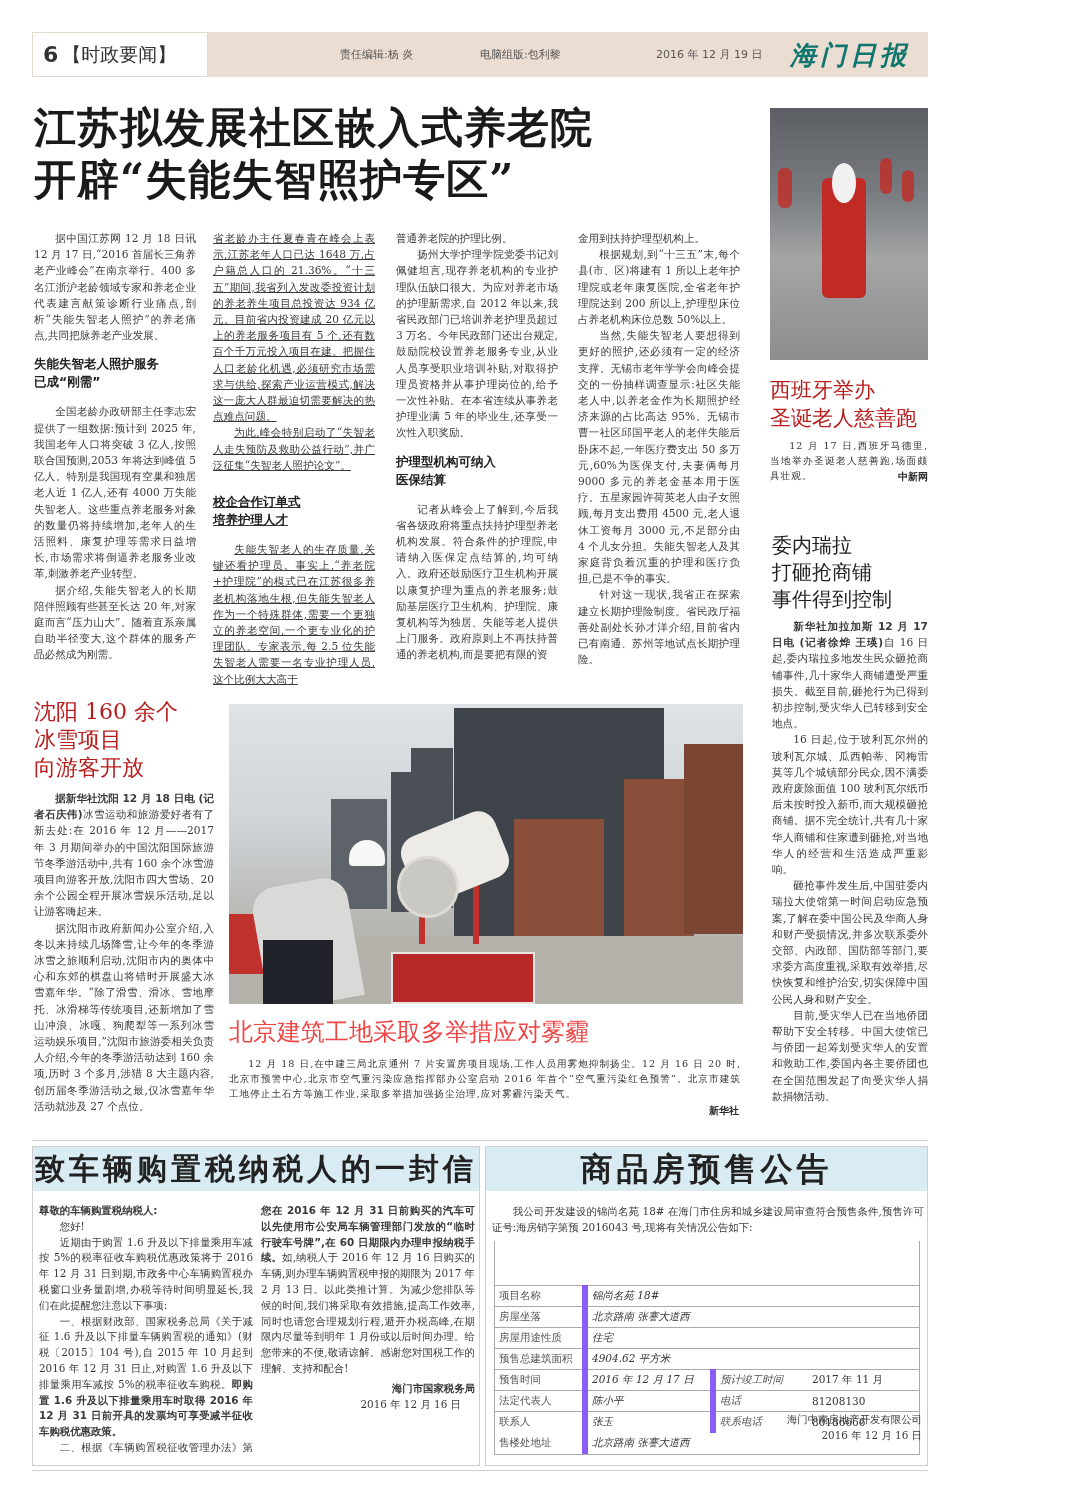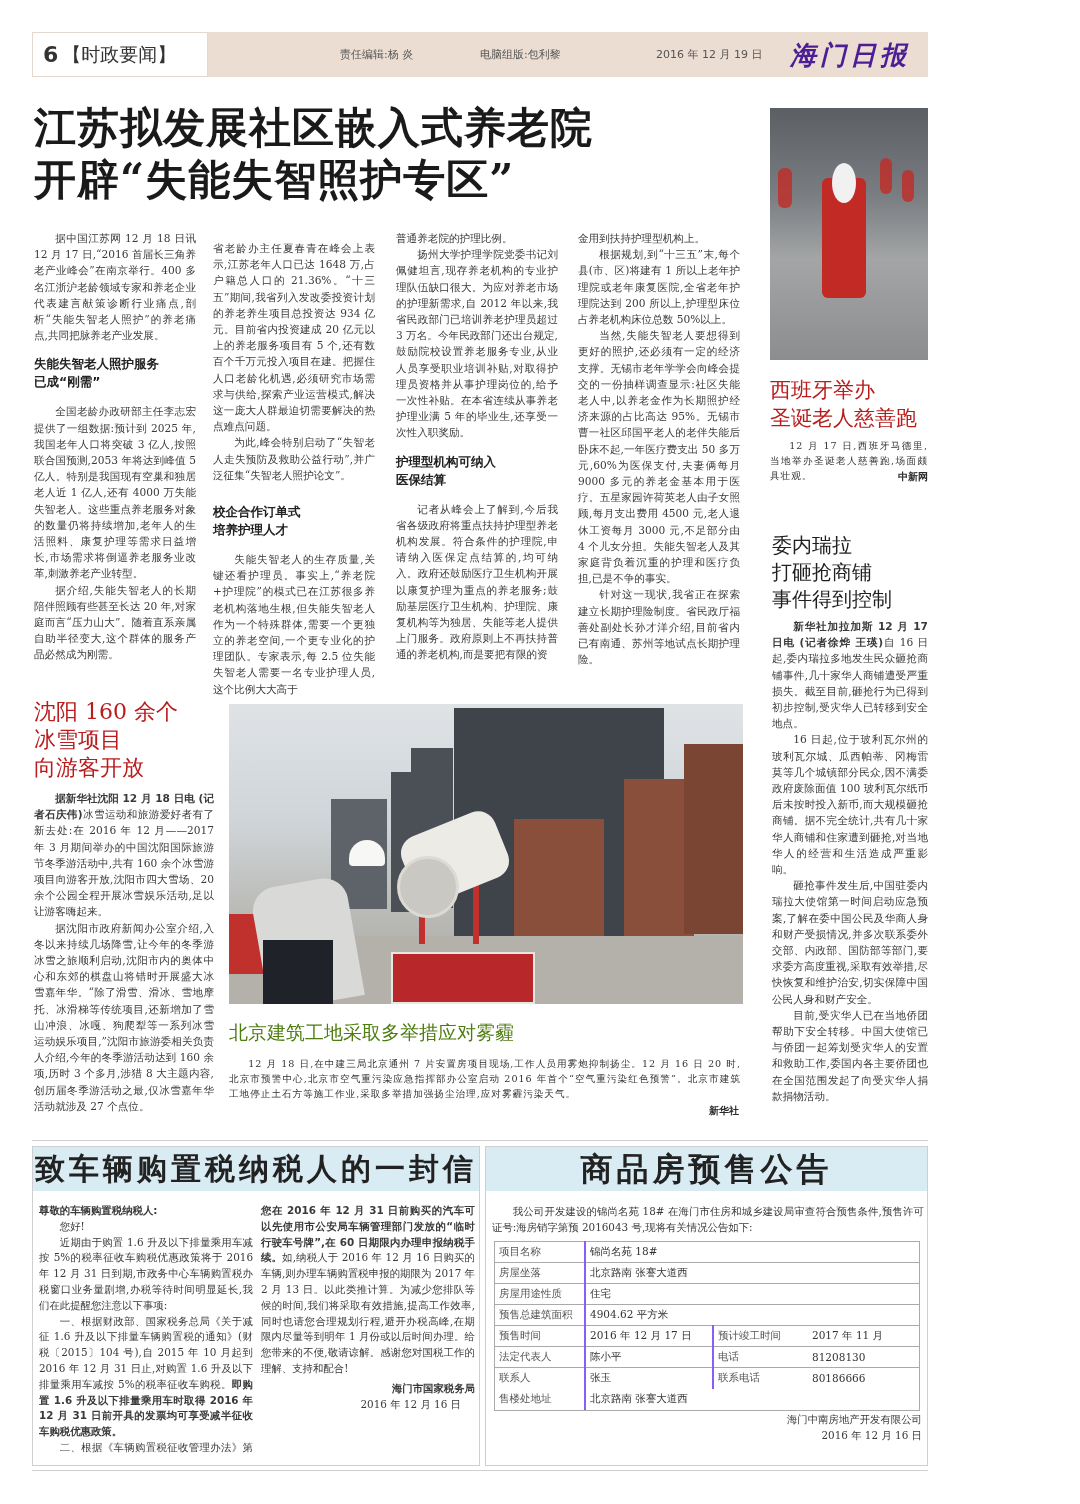--- a/index.html
+++ b/index.html
@@ -6,21 +6,21 @@
   html, body { width: 1080px; height: 1504px; background: #ffffff; overflow: hidden; }
   body { position: relative; font-family: "DejaVu Serif", "Liberation Serif", serif; color: #2a2a2a; }
   .abs { position: absolute; }
 
   
   .header { left: 32px; top: 32px; width: 896px; height: 45px; background: #ecddd2; }
   .header .pagebox { position: absolute; left: 0; top: 0; width: 176px; height: 45px; background: #ffffff; border: 1px solid #e5d8cd; display: flex; align-items: center; padding-left: 10px; }
   .header .pagenum { font-family: "DejaVu Sans", sans-serif; font-size: 22px; font-weight: bold; color: #333; margin-right: 4px; }
   .header .section { font-family: "DejaVu Sans", sans-serif; font-size: 19px; color: #333; }
   .header .meta { position: absolute; top: 15px; font-family: "DejaVu Sans", sans-serif; font-size: 11px; color: #555; }
-  .header .logo { position: absolute; right: 18px; top: 6px; font-family: "DejaVu Serif", serif; font-size: 26px; font-weight: bold; font-style: italic; color: #4c1d95; letter-spacing: 4px; }
+  .header .logo { position: absolute; right: 18px; top: 6px; font-family: "DejaVu Serif", serif; font-size: 26px; font-weight: bold; font-style: italic; color: #0f766e; letter-spacing: 4px; }
 
   
   .headline { left: 34px; top: 102px; width: 720px; font-family: "DejaVu Serif", serif; font-weight: bold; font-size: 42px; line-height: 52px; color: #1a1a1a; letter-spacing: 1px; }
 
   .col { font-size: 10.6px; line-height: 16.2px; color: #3a3a3a; text-align: justify; }
   .col p { text-indent: 2em; }
   .col p.noindent { text-indent: 0; }
   .subhead { font-family: "DejaVu Sans", sans-serif; font-weight: bold; font-size: 12.5px; line-height: 18px; color: #222; margin: 12px 0 12px 0; }
   .bold { font-weight: bold; font-family: "DejaVu Sans", sans-serif; }
 
@@ -38,25 +38,25 @@
 
   .side-title { font-family: "DejaVu Serif", serif; font-size: 21px; line-height: 28px; color: #b91c1c; }
   .side-title-sans { font-family: "DejaVu Sans", sans-serif; font-size: 20px; line-height: 27px; color: #1f1f1f; }
 
   .caption { font-size: 9.6px; line-height: 15px; letter-spacing: 1px; color: #333; text-align: justify; }
   .credit { font-family: "DejaVu Sans", sans-serif; font-weight: bold; font-size: 10px; text-align: right; }
 
   
   .adbox { border: 1px solid #cfcfcf; }
   .ad-title { background: #d9ebf3; font-family: "DejaVu Serif", serif; font-weight: bold; font-size: 32px; color: #222; text-align: center; letter-spacing: 4px; }
-  .ad-table { border-collapse: collapse; width: 100%; font-size: 10.5px; color: #333; }
+  .ad-table { border-collapse: collapse; width: 100%; font-size: 10.5px; color: #333; margin-top: 44px; }
   .ad-table td { border-top: 1px solid #aaa; padding: 2px 4px; height: 21px; }
   .ad-table td.lbl { color: #555; }
   .ad-table tr:first-child td { border-top: 1px solid #aaa; }
-  .vline { border-left: 2px solid #8b5cf6; }
+  .vline { border-left: 6px solid #8b5cf6; font-style: italic; }
 
   .rule { position: absolute; background: #cfcfcf; }
 </style>
 </head>
 <body>
 
 <div class="abs header">
   <div class="pagebox">
     <span class="pagenum">6</span>
     <span class="section">【时政要闻】</span>
@@ -75,21 +75,21 @@
 <div class="abs col" style="left:34px; top:230px; width:162px;">
   <p>据中国江苏网 12 月 18 日讯 12 月 17 日,“2016 首届长三角养老产业峰会”在南京举行。400 多名江浙沪老龄领域专家和养老企业代表建言献策诊断行业痛点,剖析“失能失智老人照护”的养老痛点,共同把脉养老产业发展。</p>
   <div class="subhead">
     <div>失能失智老人照护服务</div>
     <div>已成“刚需”</div>
   </div>
   <p>全国老龄办政研部主任李志宏提供了一组数据:预计到 2025 年,我国老年人口将突破 3 亿人,按照联合国预测,2053 年将达到峰值 5 亿人。特别是我国现有空巢和独居老人近 1 亿人,还有 4000 万失能失智老人。这些重点养老服务对象的数量仍将持续增加,老年人的生活照料、康复护理等需求日益增长,市场需求将倒逼养老服务业改革,刺激养老产业转型。</p>
   <p>据介绍,失能失智老人的长期陪伴照顾有些甚至长达 20 年,对家庭而言“压力山大”。随着直系亲属自助半径变大,这个群体的服务产品必然成为刚需。</p>
 </div>
 
-<div class="abs col" style="left:213px; top:240px; width:162px;">
+<div class="abs col" style="left:213px; top:230px; width:162px;text-decoration:underline;">
   <p class="noindent">省老龄办主任夏春青在峰会上表示,江苏老年人口已达 1648 万,占户籍总人口的 21.36%。“十三五”期间,我省列入发改委投资计划的养老养生项目总投资达 934 亿元。目前省内投资建成 20 亿元以上的养老服务项目有 5 个,还有数百个千万元投入项目在建。把握住人口老龄化机遇,必须研究市场需求与供给,探索产业运营模式,解决这一庞大人群最迫切需要解决的热点难点问题。</p>
   <p>为此,峰会特别启动了“失智老人走失预防及救助公益行动”,并广泛征集“失智老人照护论文”。</p>
   <div class="subhead" style="margin-top:20px;">
     <div>校企合作订单式</div>
     <div>培养护理人才</div>
   </div>
   <p>失能失智老人的生存质量,关键还看护理员。事实上,“养老院+护理院”的模式已在江苏很多养老机构落地生根,但失能失智老人作为一个特殊群体,需要一个更独立的养老空间,一个更专业化的护理团队。专家表示,每 2.5 位失能失智老人需要一名专业护理人员,这个比例大大高于</p>
 </div>
 
 <div class="abs col" style="left:396px; top:230px; width:162px;">
@@ -158,21 +158,21 @@
   <div class="abs" style="left:0; top:210px; width:45px; height:60px; background:#c0302d;"></div>
   <div class="redbox" style="left:162px; top:248px; width:144px; height:52px;"></div>
   <div class="abs" style="left:190px; top:170px; width:60px; height:70px; border:6px solid #c0302d; border-bottom:none;"></div>
   <div class="abs" style="left:176px; top:118px; width:100px; height:70px; background:#ecebe6; border-radius:18px; transform:rotate(-22deg);"></div>
   <div class="fan" style="left:168px; top:152px; width:62px; height:62px; background:#c9c8c2;"></div>
   <div class="abs" style="left:30px; top:178px; width:96px; height:122px; background:#d9d9d7; border-radius:24px 24px 0 0; transform:rotate(-10deg);"></div>
   <div class="abs" style="left:34px; top:236px; width:70px; height:64px; background:#1f2228;"></div>
   <div class="abs" style="left:120px; top:136px; width:36px; height:26px; background:#f7f7f5; border-radius:18px 18px 4px 4px;"></div>
 </div>
 
-<div class="abs" style="left:229px; top:1016px; width:520px; font-family:'DejaVu Sans',sans-serif; font-size:19px; line-height:32px; color:#4d7c0f;">北京建筑工地采取多举措应对雾霾</div>
+<div class="abs" style="left:229px; top:1016px; width:520px; font-family:'DejaVu Sans',sans-serif; font-size:24px; line-height:32px; color:#ef4444;">北京建筑工地采取多举措应对雾霾</div>
 <div class="abs caption" style="left:229px; top:1056px; width:512px; text-indent:2em;">12 月 18 日,在中建三局北京通州 7 片安置房项目现场,工作人员用雾炮抑制扬尘。12 月 16 日 20 时,北京市预警中心,北京市空气重污染应急指挥部办公室启动 2016 年首个“空气重污染红色预警”。北京市建筑工地停止土石方等施工作业,采取多举措加强扬尘治理,应对雾霾污染天气。</div>
 <div class="abs credit" style="left:229px; top:1104px; width:510px;">新华社</div>
 
 <div class="rule" style="left:32px; top:1140px; width:896px; height:1px;"></div>
 
 <div class="abs adbox" style="left:32px; top:1146px; width:448px; height:320px;">
   <div class="ad-title" style="height:44px; line-height:44px; font-size:30px;">致车辆购置税纳税人的一封信</div>
   <div class="col" style="position:absolute; left:6px; top:56px; width:214px; font-size:10.4px; line-height:15.8px;">
     <p class="noindent bold">尊敬的车辆购置税纳税人:</p>
     <p>您好!</p>

